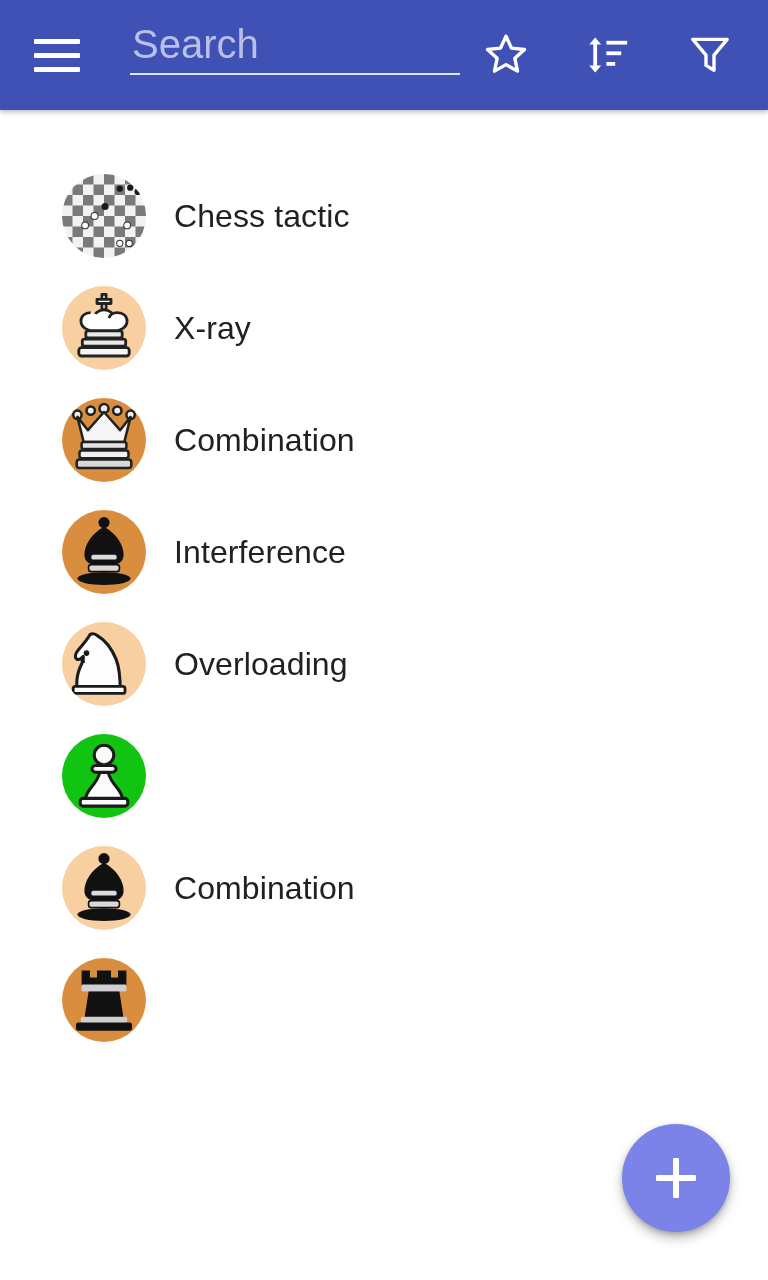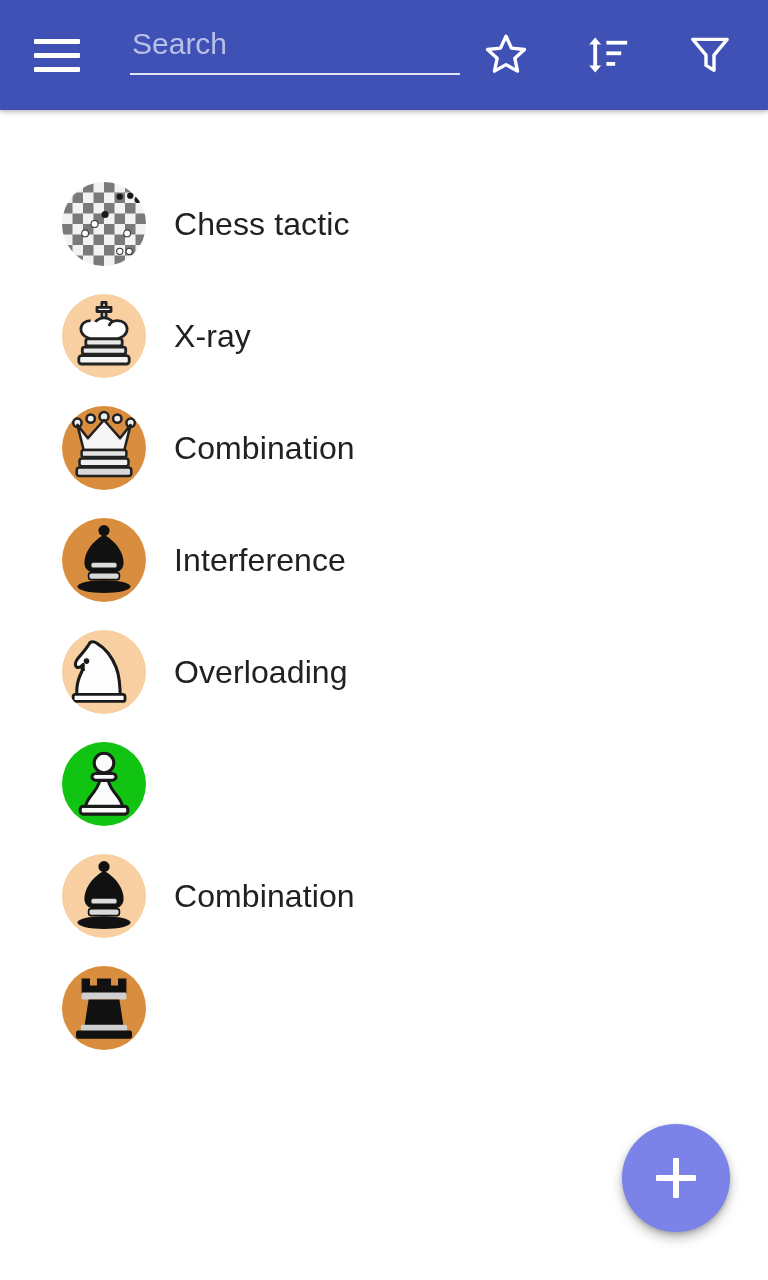--- a/index.html
+++ b/index.html
@@ -60,21 +60,21 @@
   }
   .search-input {
     width: 100%;
     height: 52px;
     background: transparent;
     border: none;
     border-bottom: 2px solid rgba(255,255,255,0.85);
     outline: none;
     color: #ffffff;
     font-family: "Liberation Sans", sans-serif;
-    font-size: 30px;
+    font-size: 40px;
     padding: 0 2px 8px 2px;
   }
   .search-input::placeholder {
     color: #B9C0E8;
     opacity: 1;
   }
 
   .bar-actions {
     display: flex;
     align-items: center;
@@ -94,21 +94,20 @@
 
   
   .list {
     position: absolute;
     top: 110px;
     left: 0;
     right: 0;
     bottom: 0;
     background: #ffffff;
     overflow: hidden;
-    margin-top: 8px;
   }
 
   .list-item {
     display: flex;
     align-items: center;
     height: 112px;
     padding-left: 62px;
     cursor: pointer;
   }
   .list-item:first-child { margin-top: 50px; }

